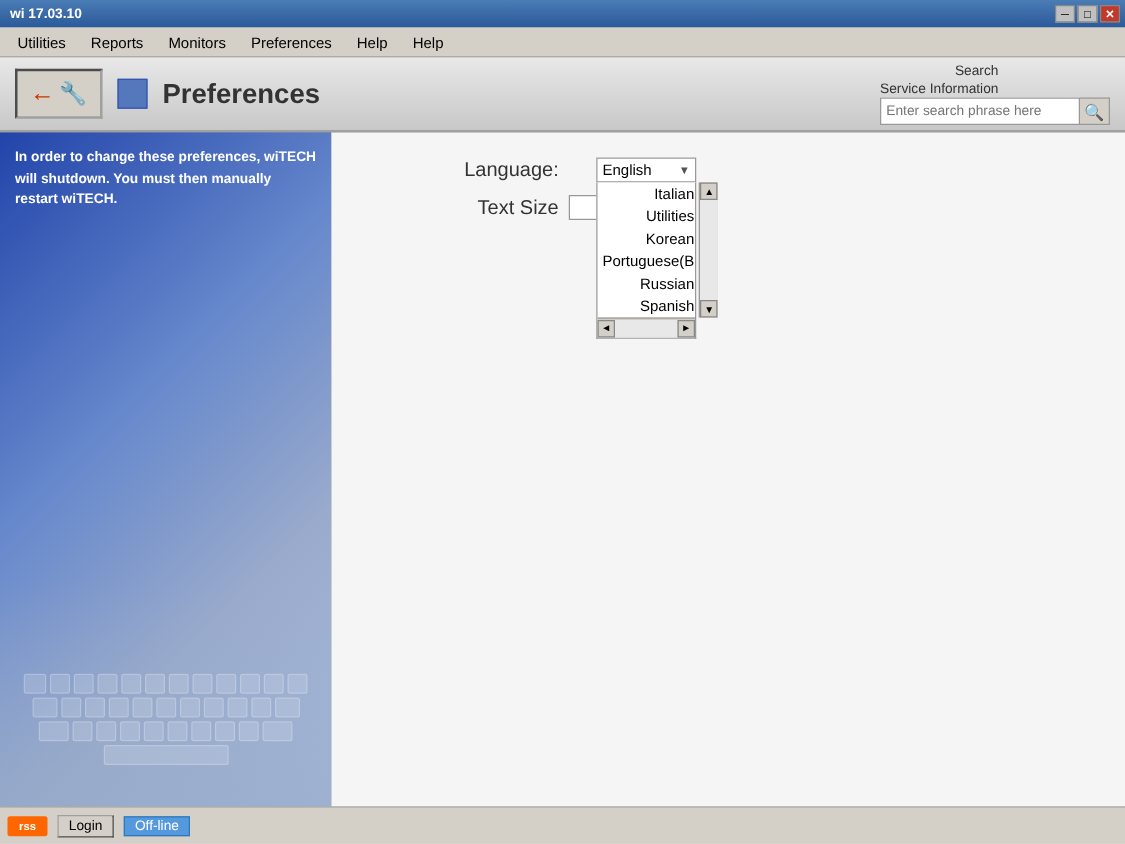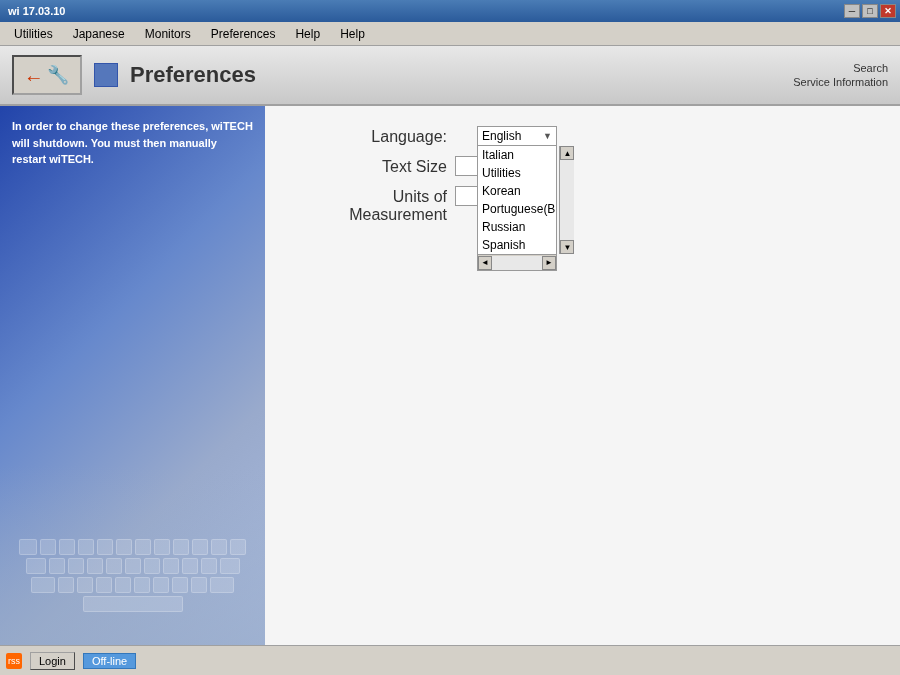--- a/index.html
+++ b/index.html
@@ -193,20 +193,21 @@
       border: 1px solid #999;
       border-top: none;
       z-index: 100;
     }
     .dropdown-scrollbar {
       display: flex;
       width: 100%;
     }
     .dropdown-items {
       flex: 1;
+      text-align: right;
     }
     .dropdown-item {
       padding: 2px 4px;
       font-size: 12px;
       cursor: pointer;
       white-space: nowrap;
       overflow: hidden;
       text-overflow: ellipsis;
     }
     .scroll-bar {
@@ -250,25 +251,25 @@
       height: 30px;
       background: #d4d0c8;
       border-top: 1px solid #a0a0a0;
       display: flex;
       align-items: center;
       justify-content: space-between;
       padding: 0 6px;
     }
     .status-left { display: flex; align-items: center; gap: 8px; }
     .rss-icon {
-      width: 16px; height: 16px;
+      width: 32px; height: 16px;
       background: #f60;
       border-radius: 2px;
       display: flex; align-items: center; justify-content: center;
-      color: white; font-size: 9px; font-weight: normal; text-align: right;
+      color: white; font-size: 9px; font-weight: bold; text-align: right;
     }
     .login-btn {
       padding: 2px 8px;
       background: #d4d0c8;
       border: 1px outset #a0a0a0;
       font-size: 11px;
       cursor: pointer;
     }
     .offline-badge {
       background: #5599dd;
@@ -301,40 +302,44 @@
   <span class="title-bar-title">wi 17.03.10</span>
   <div class="title-bar-controls">
     <div class="title-btn">─</div>
     <div class="title-btn">□</div>
     <div class="title-btn close">✕</div>
   </div>
 </div>
 
 <div class="menu-bar">
   <div class="menu-item">Utilities</div>
-  <div class="menu-item">Japanese</div>
+  <div class="menu-item">Reports</div>
   <div class="menu-item">Monitors</div>
   <div class="menu-item">Preferences</div>
   <div class="menu-item">Help</div>
   <div class="menu-item">Help</div>
 </div>
 
 <div class="header" style="position:relative;">
   <div class="header-left">
     <div class="nav-box">
       <span class="back-arrow">←</span>
       <span class="wrench-icon">🔧</span>
     </div>
     <div class="page-icon"></div>
     <span class="page-title">Preferences</span>
   </div>
   <div class="header-right">
     <div style="font-size:11px;color:#333;text-align:right;line-height:1.3;">
       <span>Search</span><br>
       <span>Service Information</span>
+    </div>
+    <div class="search-box-wrap">
+      <input class="search-input" type="text" placeholder="Enter search phrase here" style="">
+      <div class="search-btn">🔍</div>
     </div>
   </div>
 
   <div class="logo-area" style="position:absolute;right:14px;bottom:6px;">
     <span style="font-size:20px;font-weight:bold;color:#bbb;font-style:italic;">wi</span><span style="font-size:20px;font-weight:bold;color:#5588cc;letter-spacing:1px;">T<span style="font-size:14px;vertical-align:super;">E</span>CH</span>
   </div>
 </div>
 
 <div class="main">
 
@@ -421,24 +426,20 @@
           </div>
         </div>
       </div>
     </div>
 
     <div class="form-row" style="margin-top:8px;">
       <span class="form-label">Text Size</span>
       <div style="width:80px;height:20px;background:white;border:1px solid #999;"></div>
     </div>
 
-    <div class="form-row" style="margin-top:8px;">
-      <span class="form-label">Units of Measurement</span>
-      <div style="width:80px;height:20px;background:white;border:1px solid #999;"></div>
-    </div>
   </div>
 </div>
 
 <div class="status-bar">
   <div class="status-left">
     <div class="rss-icon">rss</div>
     <button class="login-btn">Login</button>
     <span class="offline-badge">Off-line</span>
   </div>
 </div>

